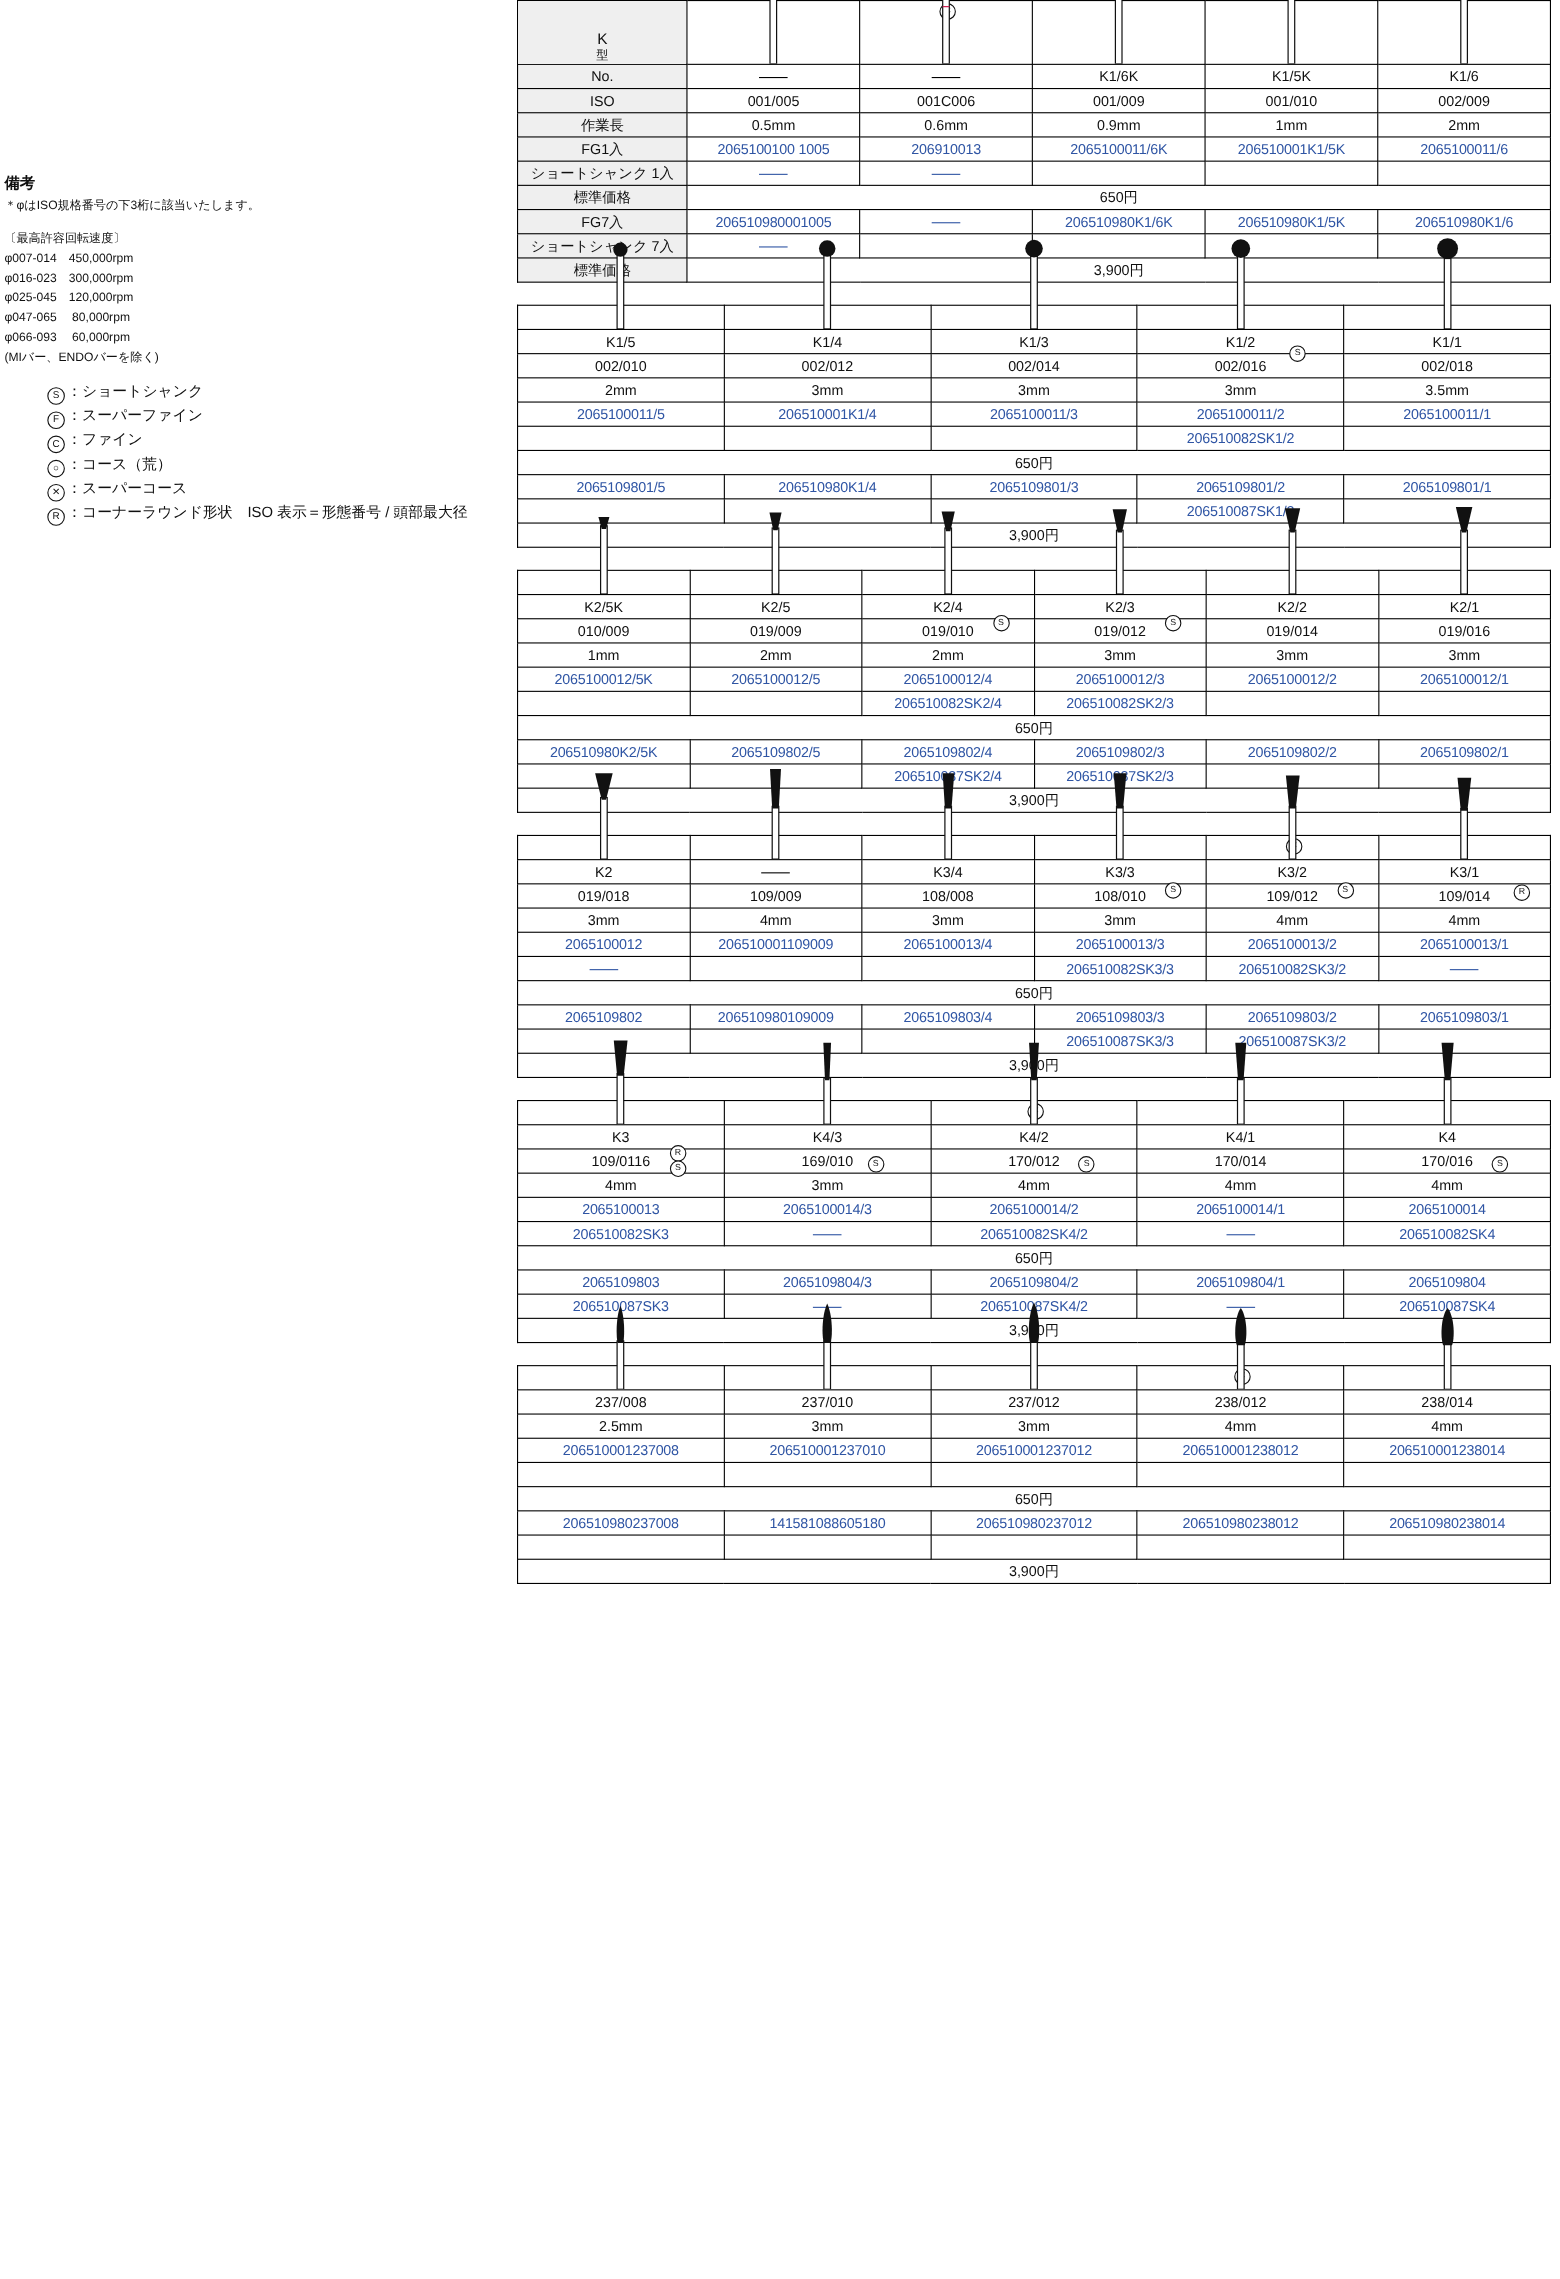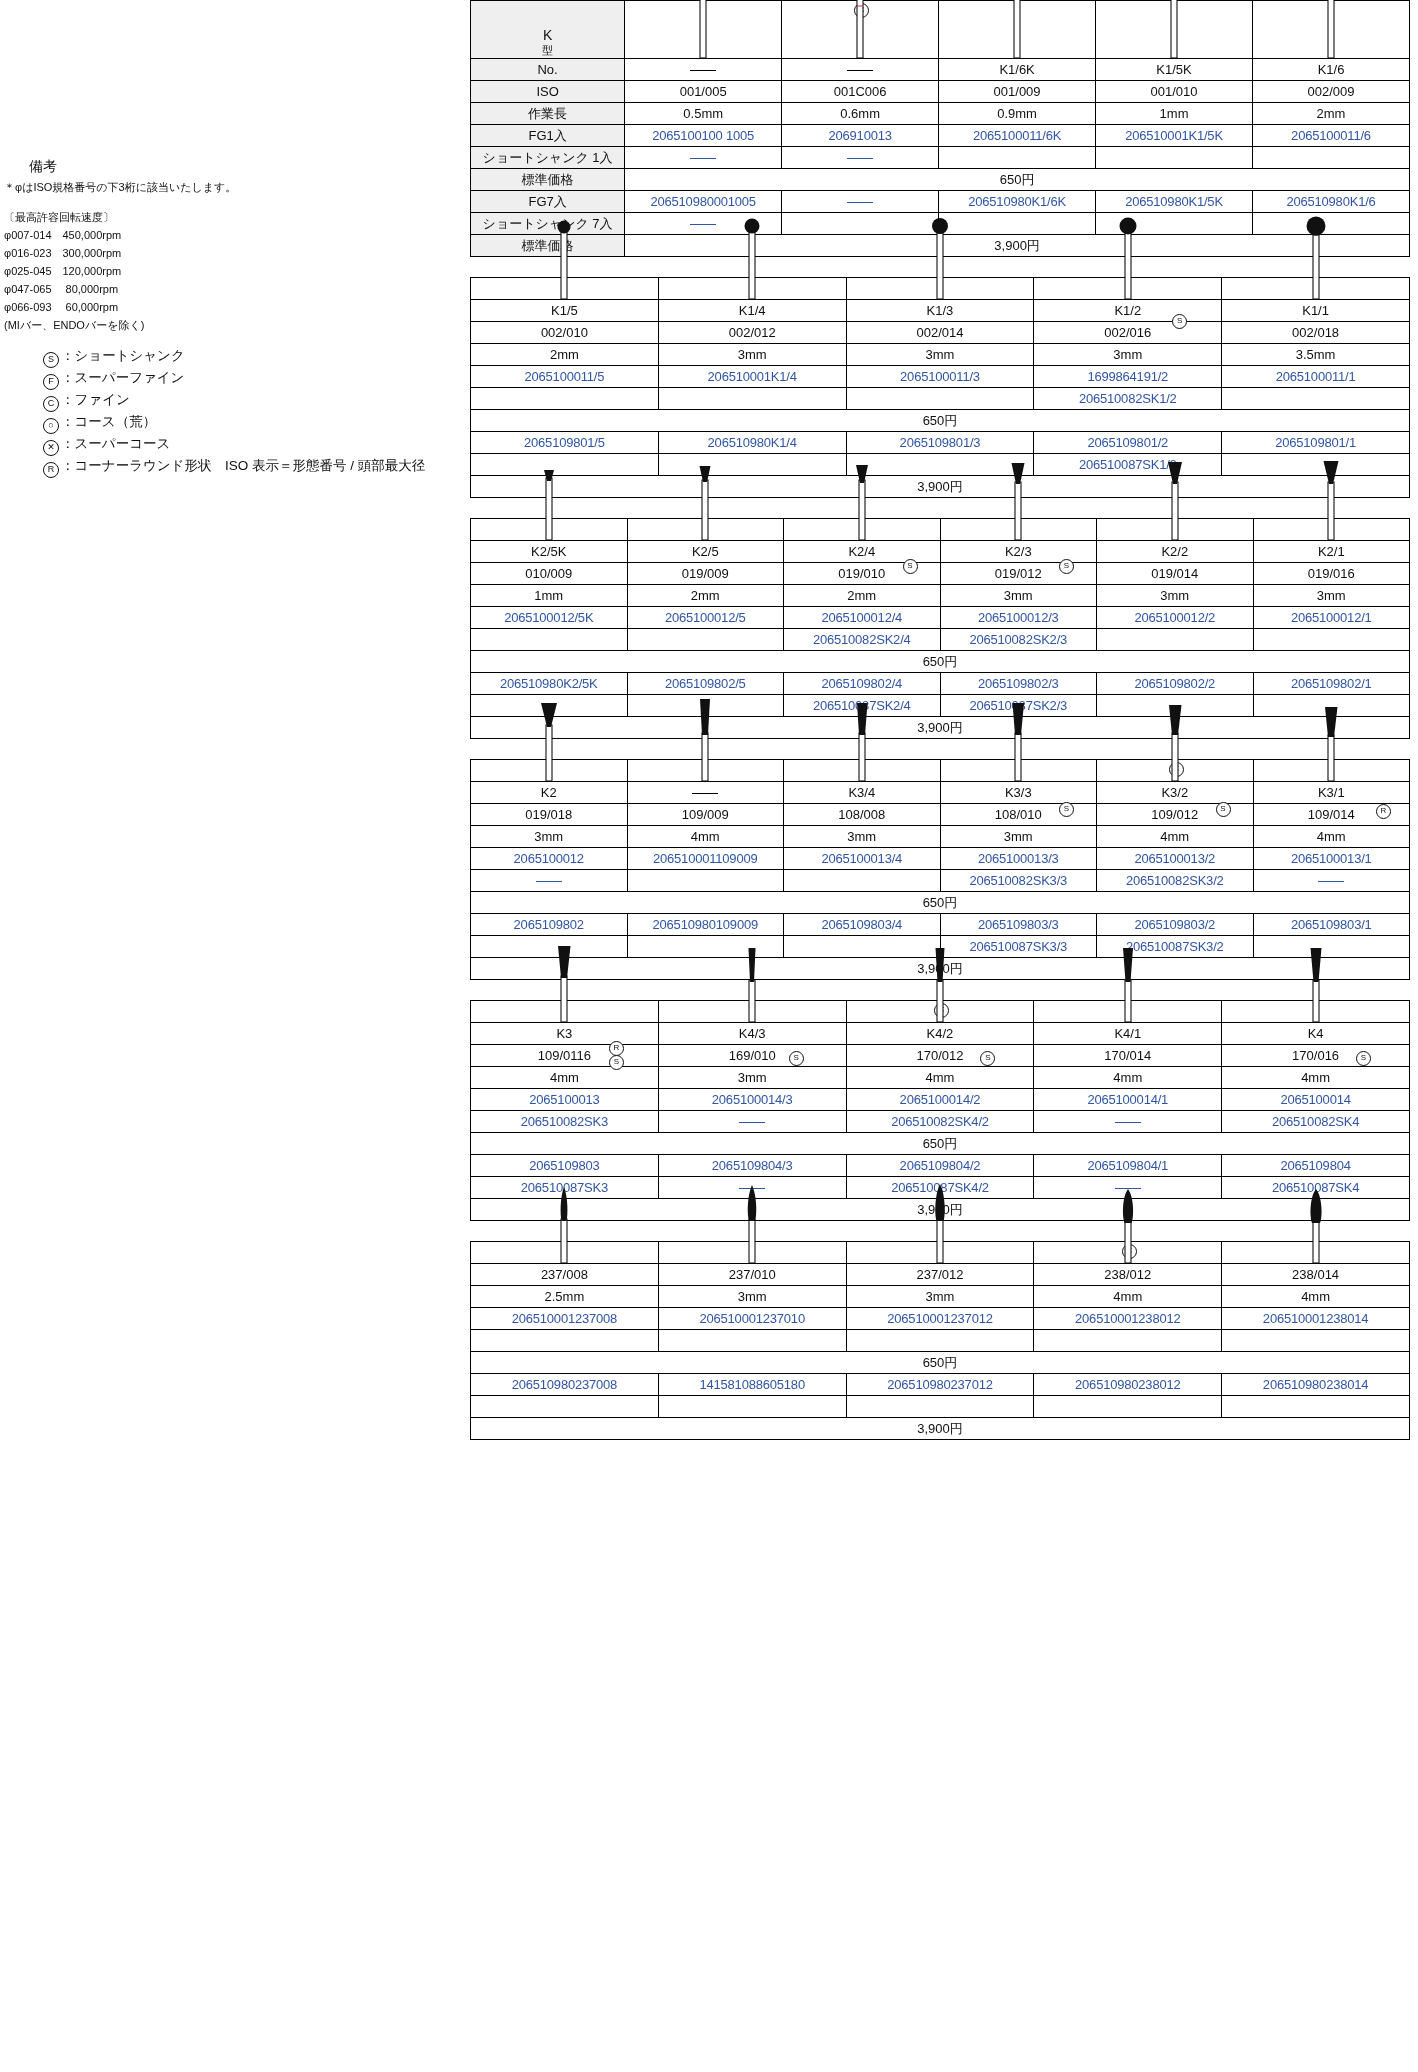--- a/index.html
+++ b/index.html
@@ -3,21 +3,21 @@
 <meta charset="utf-8">
 <style>
   html,body{margin:0;padding:0;}
   body{
     width:1418px;height:2072px;background:#ffffff;
     font-family:"Liberation Sans","DejaVu Sans",sans-serif;
     font-size:13px;color:#101010;position:relative;
   }
   
   #notes{position:absolute;left:4px;top:158px;width:340px;}
-  #notes .hdr{font-weight:normal;font-size:14px;margin-bottom:2px;margin-left:25px;}
+  #notes .hdr{font-weight:bold;font-size:14px;margin-bottom:2px;}
   #notes .line{font-size:11px;line-height:18px;white-space:pre;}
   #notes .grp{margin-top:12px;}
   #notes .sym{font-size:13.5px;line-height:19px;white-space:pre;margin-left:39px;}
   .circ{
     display:inline-block;width:14px;height:14px;border:1px solid #111;
     border-radius:50%;font-size:9px;line-height:13px;text-align:center;
     vertical-align:-2px;margin-right:2px;font-family:"Liberation Sans",sans-serif;
   }
   
   #tables{position:absolute;left:470px;top:0;width:948px;}
@@ -240,21 +240,21 @@
       <td>2mm</td>
       <td>3mm</td>
       <td>3mm</td>
       <td>3mm</td>
       <td>3.5mm</td>
     </tr>
     <tr>
       <td class="code">2065100011/5</td>
       <td class="code">206510001K1/4</td>
       <td class="code">2065100011/3</td>
-      <td class="code">1699864191/2</td>
+      <td class="code">2065100011/2</td>
       <td class="code">2065100011/1</td>
     </tr>
     <tr>
       <td class="none"></td>
       <td class="none"></td>
       <td class="none"></td>
       <td class="code">206510082SK1/2</td>
       <td class="none"></td>
     </tr>
     <tr>

